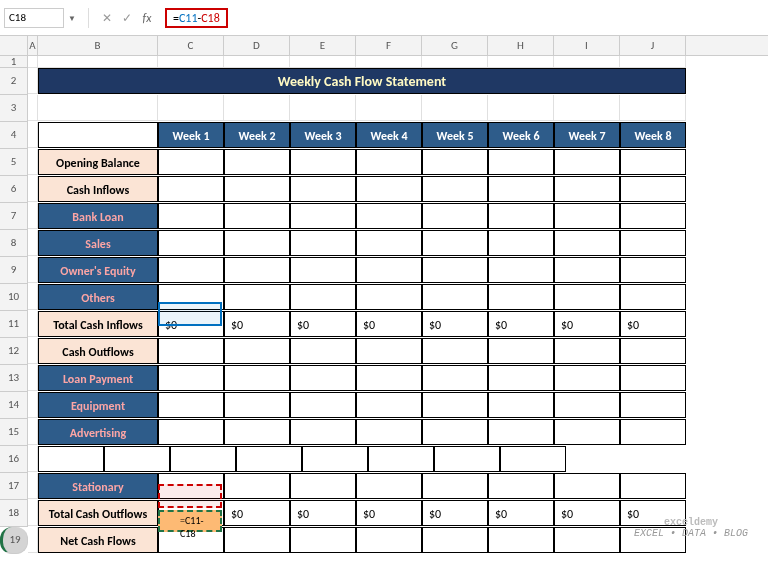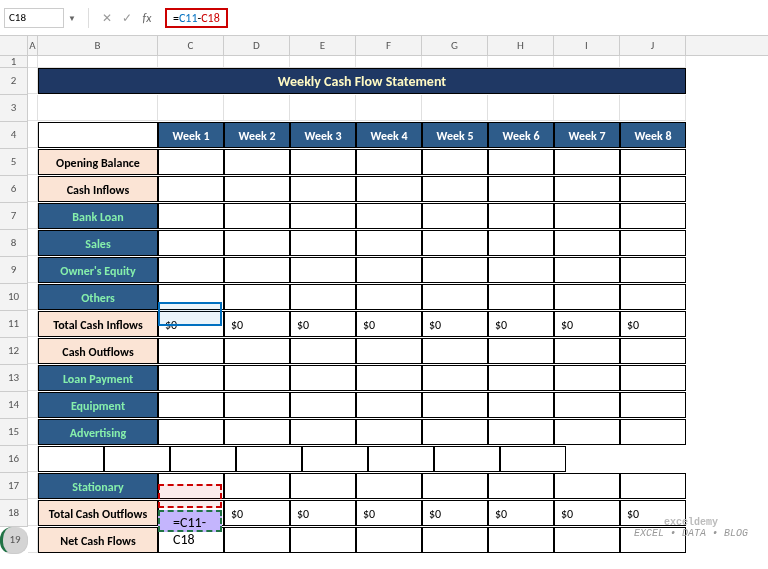--- a/index.html
+++ b/index.html
@@ -29,27 +29,27 @@
 .row-h { width: 28px; background: #f3f3f3; border-right: 1px solid #ccc; border-bottom: 1px solid #ccc; text-align: center; line-height: 26px; font-size: 11px; color: #555; }
 .row-h.active { background: #d4d4d4; border-left: 3px solid #217346; border-radius: 12px; }
 .cell { border-right: 1px solid #e0e0e0; border-bottom: 1px solid #e0e0e0; height: 26px; line-height: 26px; padding: 0 4px; overflow: hidden; }
 .r1 .cell, .r1 .row-h { height: 12px; line-height: 12px; }
 
 .title-row .cell-merged { background: #1f3864; color: #fef9c3; font-weight: bold; text-align: center; font-size: 14px; border: 1px solid #000; }
 .cell-merged { height: 26px; line-height: 26px; }
 
 .week-h { background: #2e5c8a; color: #fff; font-weight: bold; text-align: center; border: 1px solid #000; }
 .label-peach { background: #f4cccc; background: #fbe4d5; font-weight: bold; text-align: center; border: 1px solid #000; }
-.label-blue { background: #2e5c8a; color: #86efac; font-weight: bold; text-align: center; border: 1px solid #000; }
+.label-blue { background: #2e5c8a; color: #fca5a5; font-weight: bold; text-align: center; border: 1px solid #000; }
 .data-cell { border: 1px solid #000; text-align: left; padding-left: 6px; }
 .blank { border: 1px solid #000; background: #fff; }
 
 .sel-c11 { position: absolute; border: 2px solid #0070c0; background: rgba(0,112,192,0.08); pointer-events: none; }
 .sel-c18 { position: absolute; border: 2px dashed #c00; background: rgba(200,0,0,0.08); pointer-events: none; }
-.sel-c19 { position: absolute; border: 2px dashed #217346; background: #c4b5fd; pointer-events: none; padding: 2px 13px; font-size: 14px; }
+.sel-c19 { position: absolute; border: 2px dashed #217346; background: #fdba74; pointer-events: none; padding: 2px 20px; font-size: 10px; }
 
 .watermark { position: absolute; right: 20px; bottom: 30px; font-size: 10px; color: #999; text-align: center; font-style: italic; font-family: Liberation Mono, monospace; }
 .watermark b { display: block; font-style: normal; color: #bbb; }
 </style>
 </head>
 <body>
 
 <div class="formula-bar">
   <div class="name-box">
       <span>C18</span>

